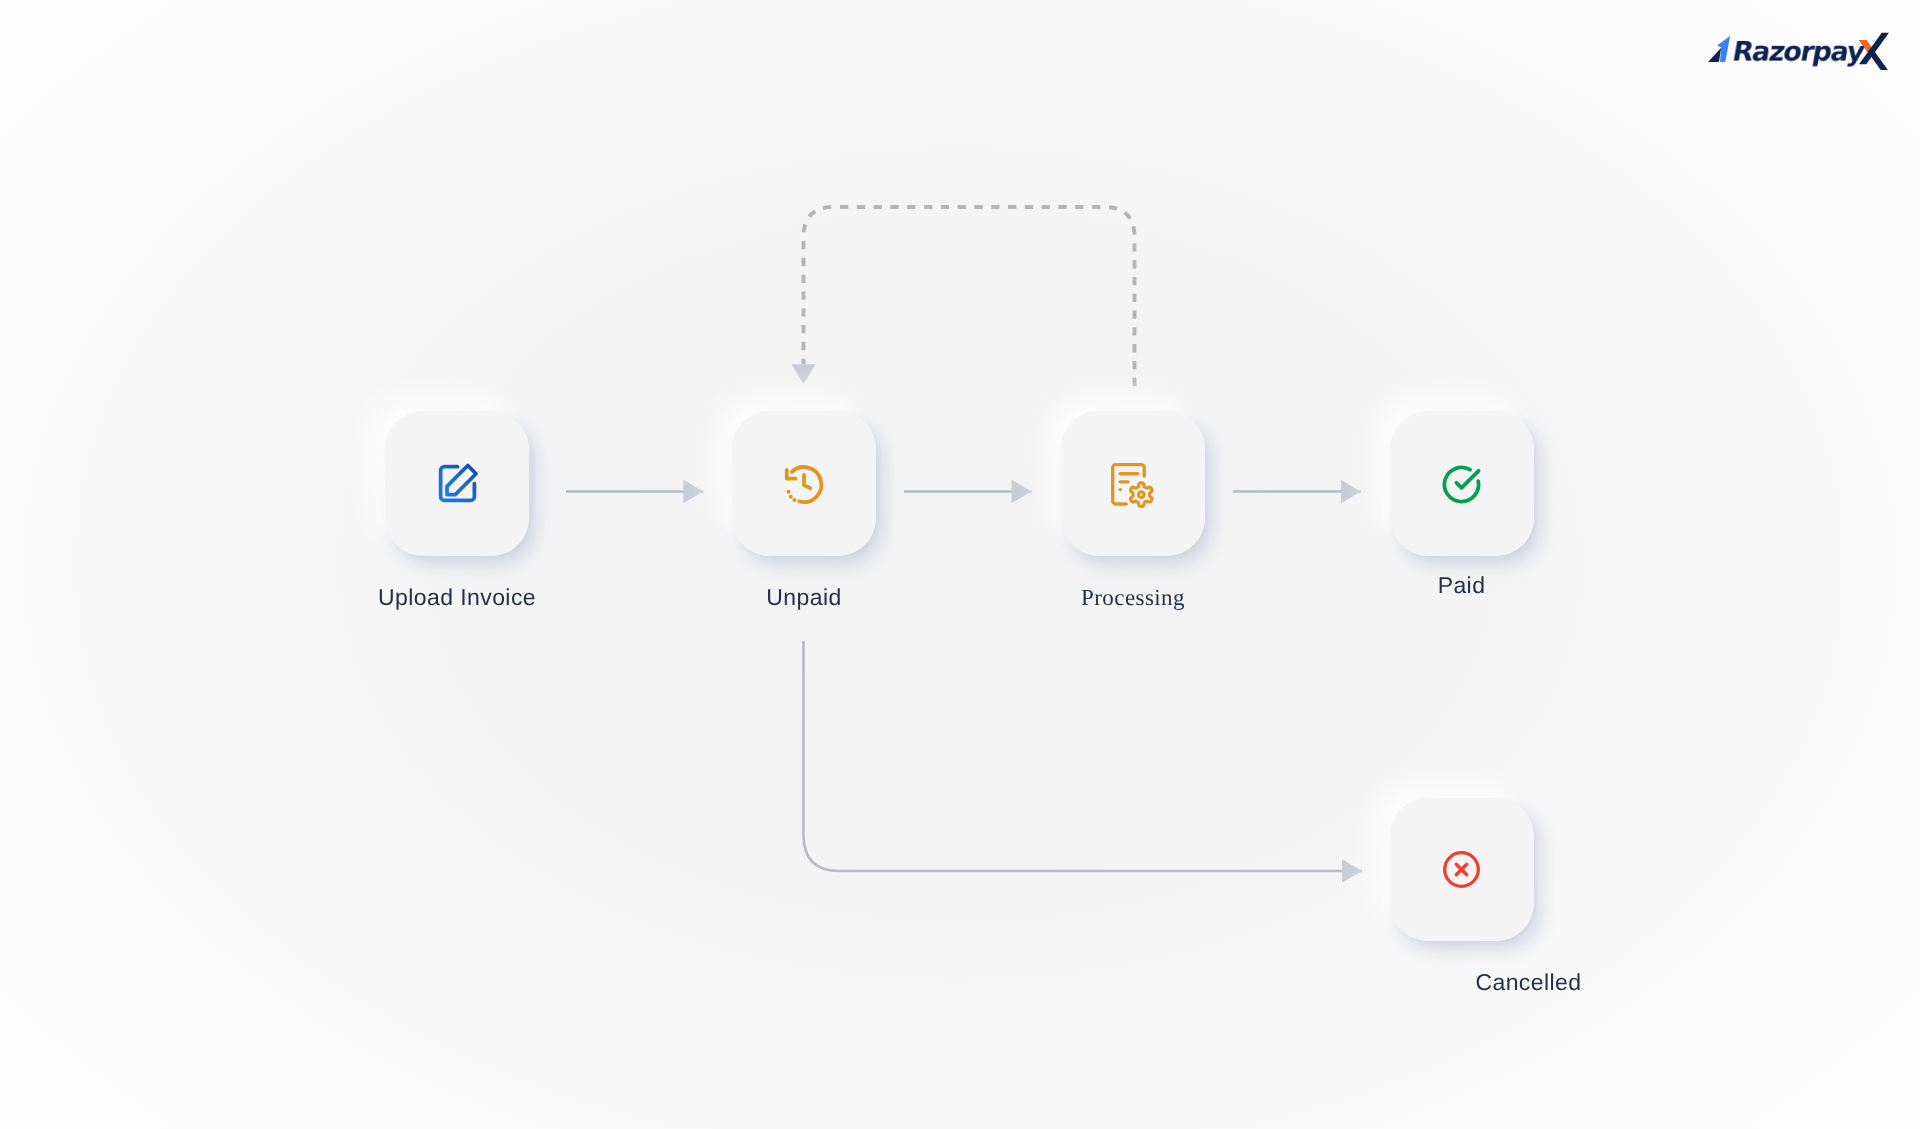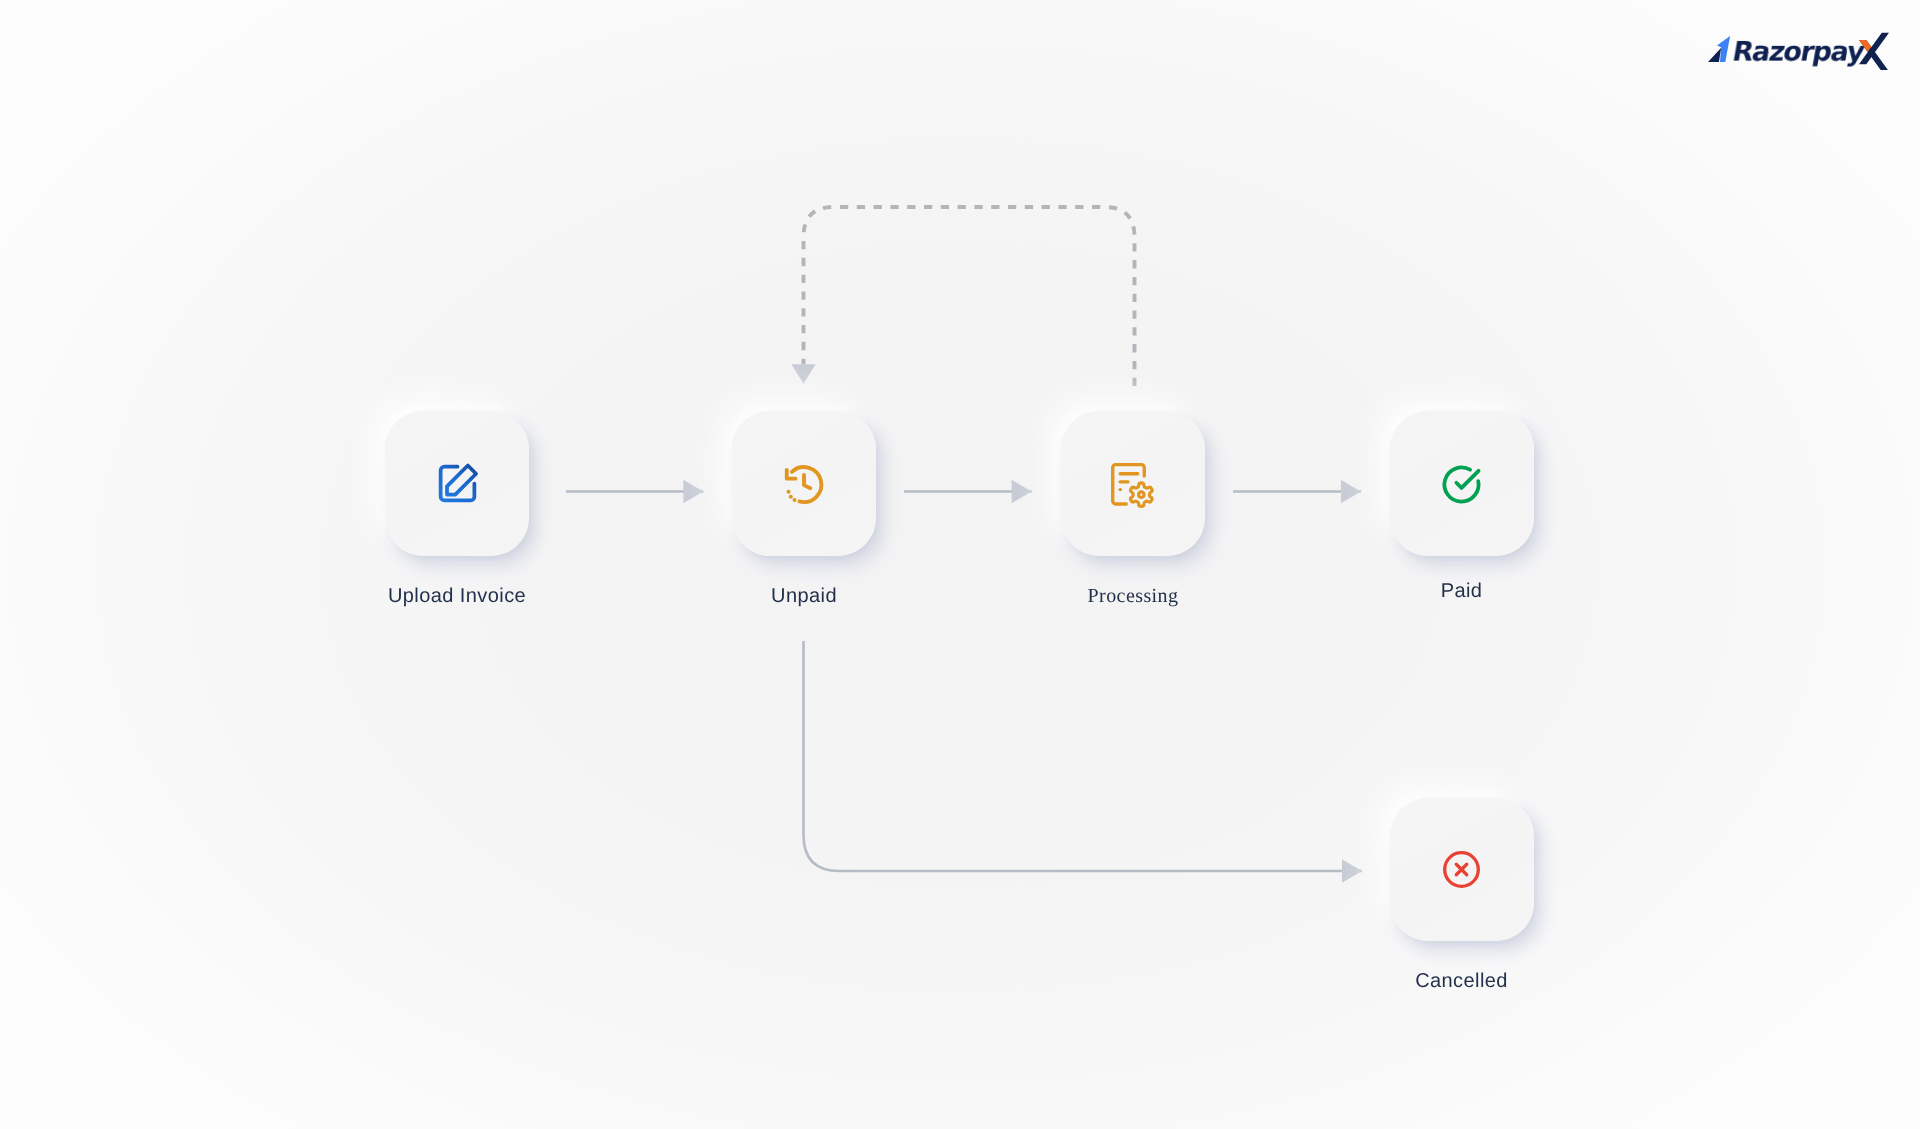--- a/index.html
+++ b/index.html
@@ -17,21 +17,21 @@
   .card{position:absolute;border-radius:38px;
         background:linear-gradient(150deg,#f6f5f5 0%,#f5f4f4 48%,#f5f5f5 100%);
         box-shadow:
            8px 10px 16px rgba(172,180,204,0.42),
           -16px -16px 30px rgba(255,255,255,0.72),
           -4px -4px 10px rgba(255,255,255,0.75),
            1px 2px 5px rgba(186,192,212,0.25);
         display:flex;align-items:center;justify-content:center;}
   .card svg{display:block;overflow:visible;}
   .label{position:absolute;transform:translateZ(0);-webkit-font-smoothing:antialiased;text-align:center;color:#22304a;white-space:nowrap;
-         font-size:20px;letter-spacing:0.42px;line-height:1;}
+         font-size:23px;letter-spacing:0.42px;line-height:1;}
   svg.conn{position:absolute;left:0;top:0;width:1920px;height:1129px;pointer-events:none;}
   .logo{position:absolute;}
   .logo-word{position:absolute;font-family:"DejaVu Sans",sans-serif;font-weight:bold;
              font-size:27px;color:#0f2150;transform:skewX(-10deg) translateZ(0);
              transform-origin:0 100%;letter-spacing:-1.3px;white-space:nowrap;}
 </style>
 </head>
 <body>
 
 <div id="stage">
@@ -104,32 +104,32 @@
     <div class="label" style="left:-48px;top:174.5px;width:240px;font-family:Liberation Serif, serif;">Processing</div>
   </div>
 
   <div class="node" style="left:1389.5px;top:411px;">
     <div class="card" style="left:0;top:0;width:144px;height:145px;">
       <svg width="41" height="41" viewBox="0 0 24 24" fill="none" style="position:relative;top:1px;left:-0.5px;" stroke="#00a152" stroke-width="2.2" stroke-linecap="round" stroke-linejoin="round">
         <path d="M21.801 10A10 10 0 1 1 17 3.335"></path>
         <path d="m9 11 3 3L22 4"></path>
       </svg>
     </div>
-    <div class="label" style="left:-48px;top:170px;width:240px;">Paid</div>
+    <div class="label" style="left:-48px;top:163px;width:240px;">Paid</div>
   </div>
 
   <div class="node" style="left:1389.5px;top:798px;">
     <div class="card" style="left:0;top:0;width:144px;height:143px;">
       <svg width="37" height="37" viewBox="0 0 24 24" fill="none" stroke="#e94234" stroke-width="2.14" stroke-linecap="round" stroke-linejoin="round">
         <circle cx="12" cy="12" r="10.9"></circle>
         <path d="m15.4 8.6-6.8 6.8"></path>
         <path d="m8.6 8.6 6.8 6.8"></path>
       </svg>
     </div>
-    <div class="label" style="left:-48px;top:173px;width:240px;">Cancelled</div>
+    <div class="label" style="left:-48px;top:173px;width:240px;text-align:right;">Cancelled</div>
   </div>
 
   <div class="logo" style="left:1700px;top:28px;width:196px;height:50px;">
     <svg width="22.3" height="26.1" viewBox="0 0 22.3 26.1" style="position:absolute;left:7.8px;top:8px;">
       <path fill="#0f2150" d="M0 25.9 L13.2 11.7 L10.9 25.9 Z"></path>
       <path fill="#3b82f6" d="M22.1 0 L9.0 9.5 L13.1 11.2 L12.0 25.9 L17.3 25.9 Z"></path>
     </svg>
     <div class="logo-word" style="left:29.5px;top:8.8px;">Razorpay</div>
     <svg width="30" height="39.5" viewBox="0 0 29 38" style="position:absolute;left:159px;top:2.2px;">
       <path fill="#11224f" d="M0 9.6 L7.0 9.6 L29 40 L22 40 Z"></path>

